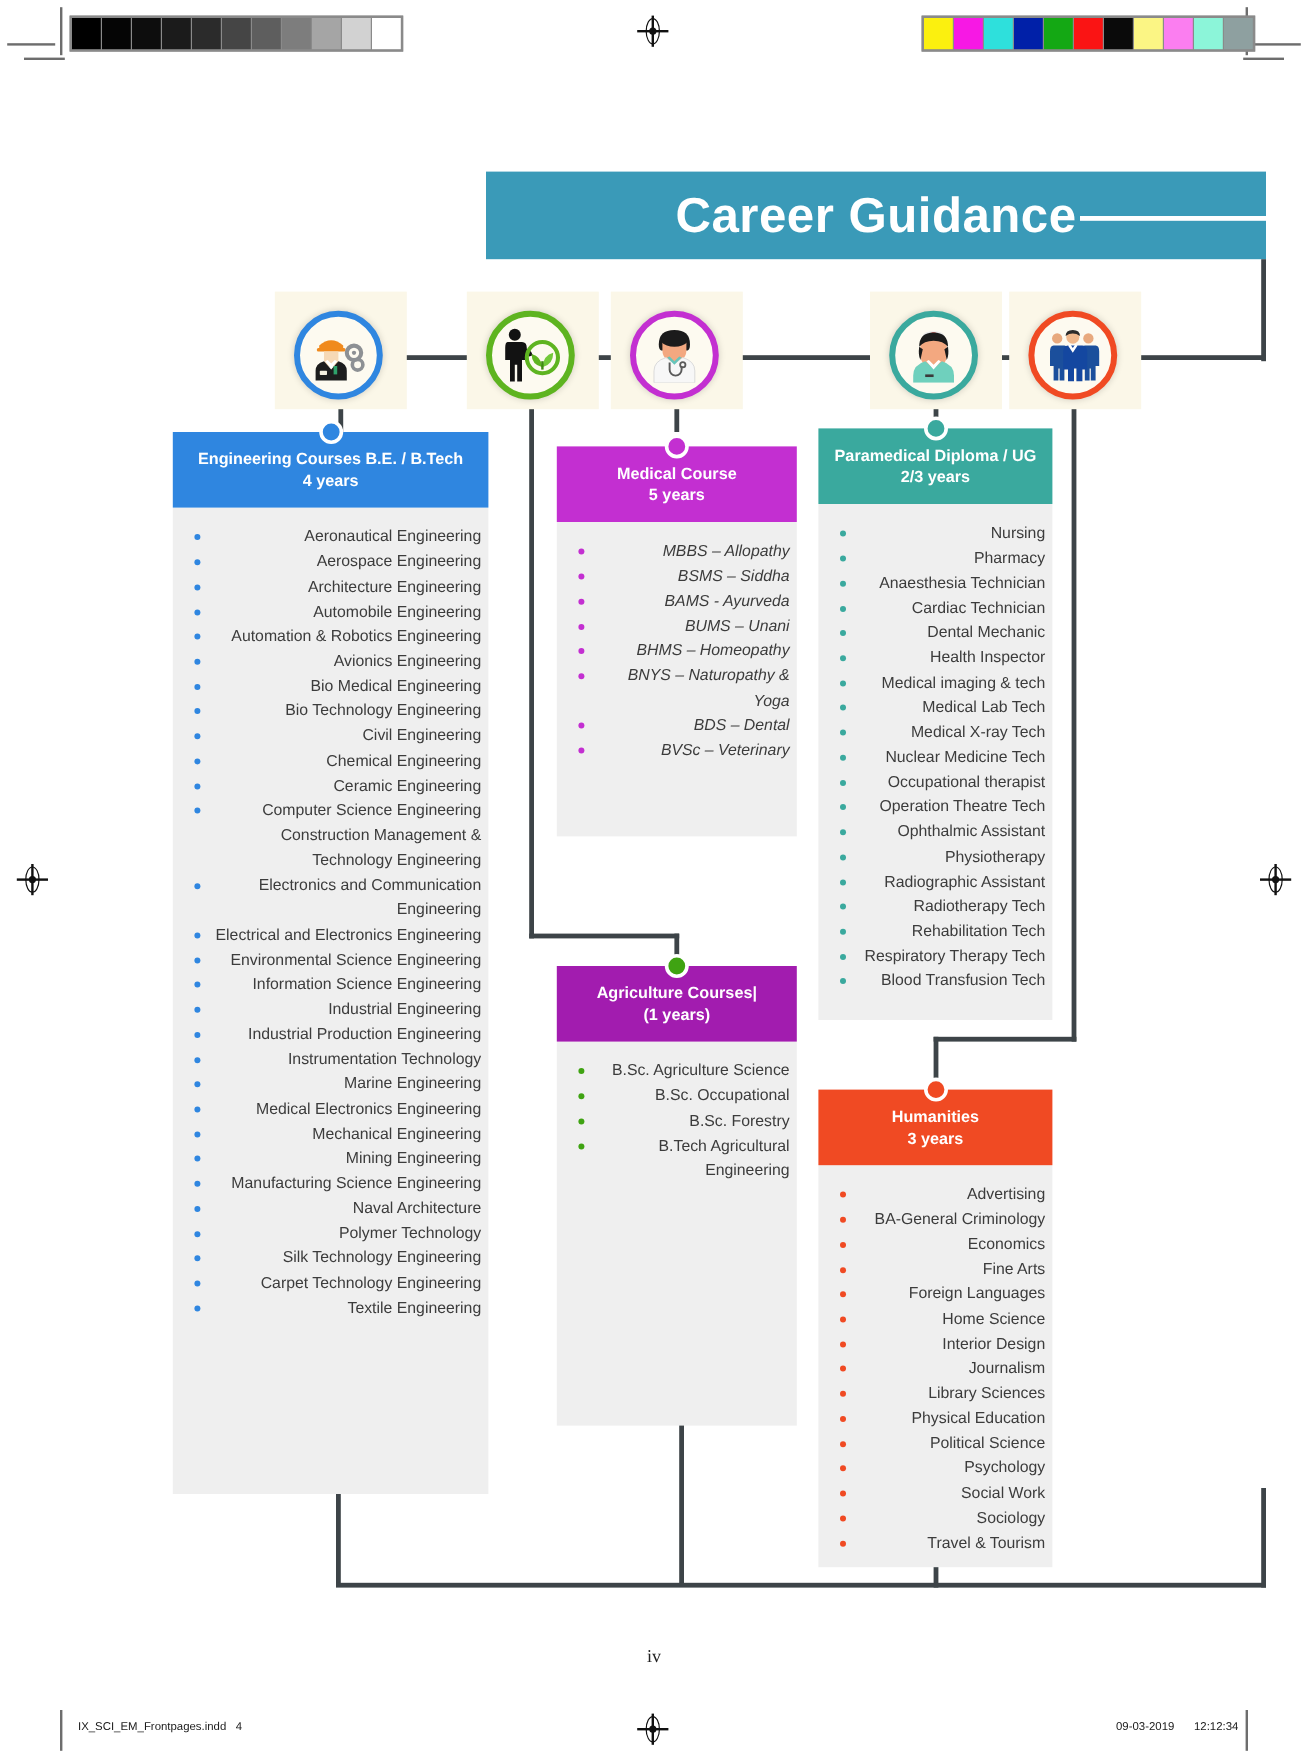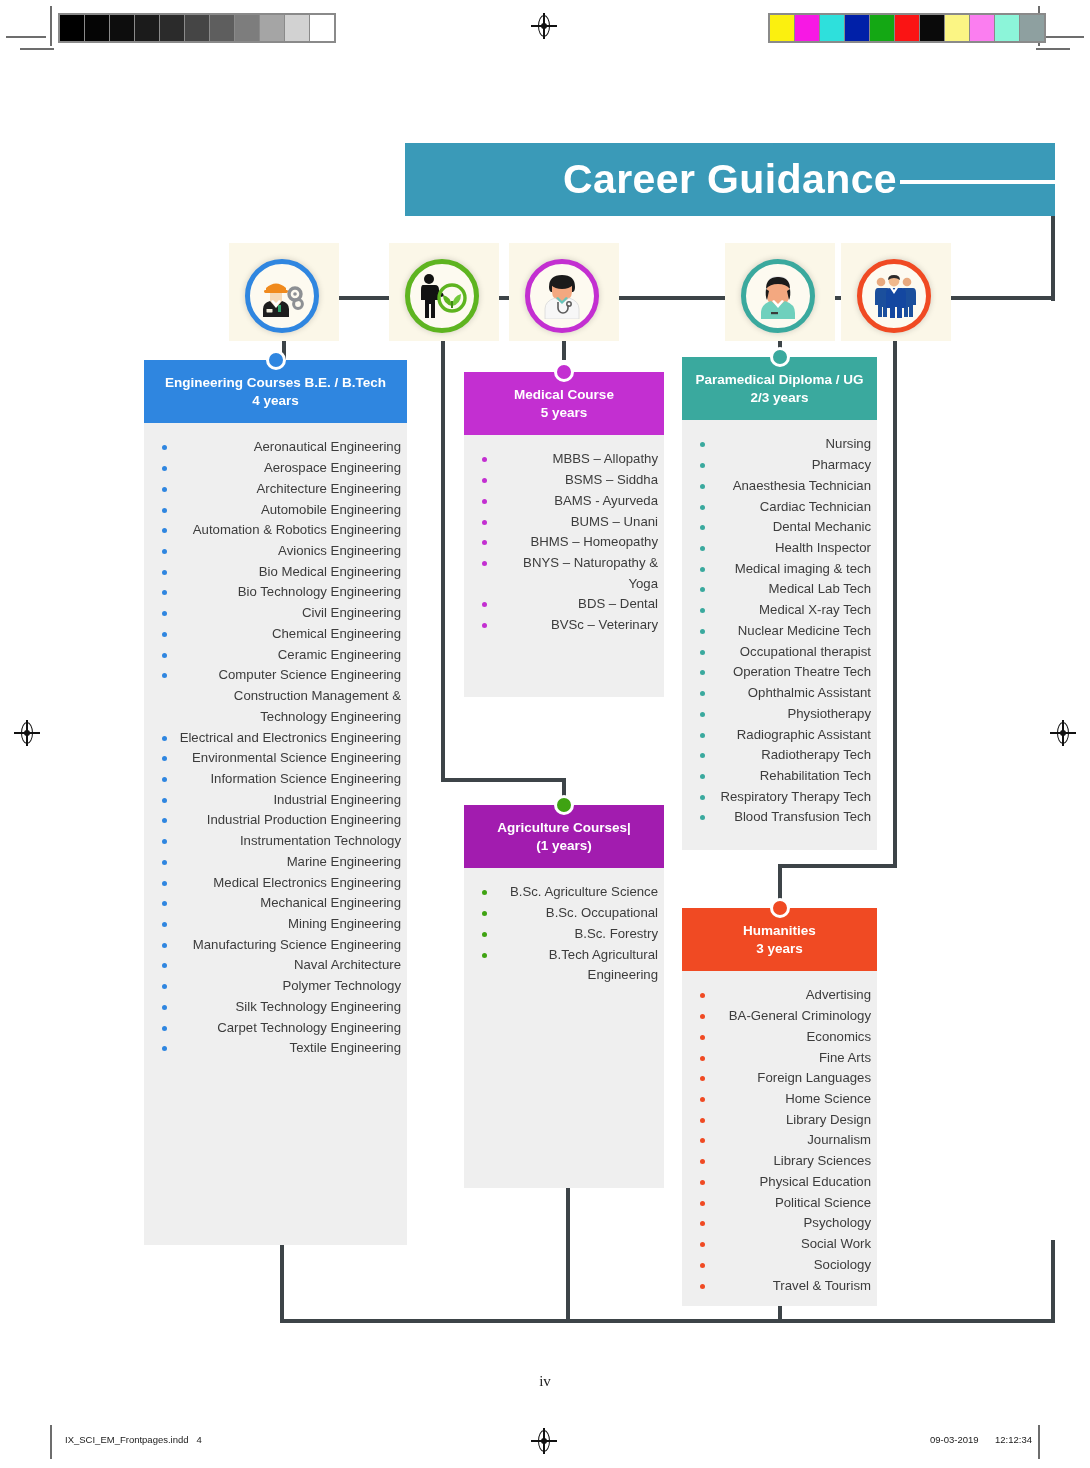--- a/index.html
+++ b/index.html
@@ -282,20 +282,21 @@
         <li>Architecture Engineering</li>
         <li>Automobile Engineering</li>
         <li>Automation &amp; Robotics Engineering</li>
         <li>Avionics Engineering</li>
         <li>Bio Medical Engineering</li>
         <li>Bio Technology Engineering</li>
         <li>Civil Engineering</li>
         <li>Chemical Engineering</li>
         <li>Ceramic Engineering</li>
         <li>Computer Science Engineering Construction Management &amp; Technology Engineering</li>
+        <li>Electronics and Communication Engineering</li>
         <li>Electrical and Electronics Engineering</li>
         <li>Environmental Science Engineering</li>
         <li>Information Science Engineering</li>
         <li>Industrial Engineering</li>
         <li>Industrial Production Engineering</li>
         <li>Instrumentation Technology</li>
         <li>Marine Engineering</li>
         <li>Medical Electronics Engineering</li>
         <li>Mechanical Engineering</li>
         <li>Mining Engineering</li>
@@ -308,21 +309,21 @@
       </ul>
   </div>
 </div>
 
 <div class="card" style="left:464px;top:372px;width:200px;">
   <div class="card-head" style="background:#c32fd1;">
     <div class="card-dot" style="background:#c32fd1;"></div>
     <div>Medical Course</div>
     <div>5 years</div>
   </div>
-  <div class="card-body" style="height:262px;">
+  <div class="card-body" style="height:262px;font-style:italic;">
     <ul class="b-med">
         <li>MBBS – Allopathy</li>
         <li>BSMS – Siddha</li>
         <li>BAMS - Ayurveda</li>
         <li>BUMS – Unani</li>
         <li>BHMS – Homeopathy</li>
         <li>BNYS – Naturopathy &amp; Yoga</li>
         <li>BDS – Dental</li>
         <li>BVSc – Veterinary</li>
       </ul>
@@ -383,21 +384,21 @@
     <div>3 years</div>
   </div>
   <div class="card-body" style="height:335px;">
     <ul class="b-hum">
         <li>Advertising</li>
         <li>BA-General Criminology</li>
         <li>Economics</li>
         <li>Fine Arts</li>
         <li>Foreign Languages</li>
         <li>Home Science</li>
-        <li>Library Design</li>
+        <li>Interior Design</li>
         <li>Journalism</li>
         <li>Library Sciences</li>
         <li>Physical Education</li>
         <li>Political Science</li>
         <li>Psychology</li>
         <li>Social Work</li>
         <li>Sociology</li>
         <li>Travel &amp; Tourism</li>
       </ul>
   </div>

